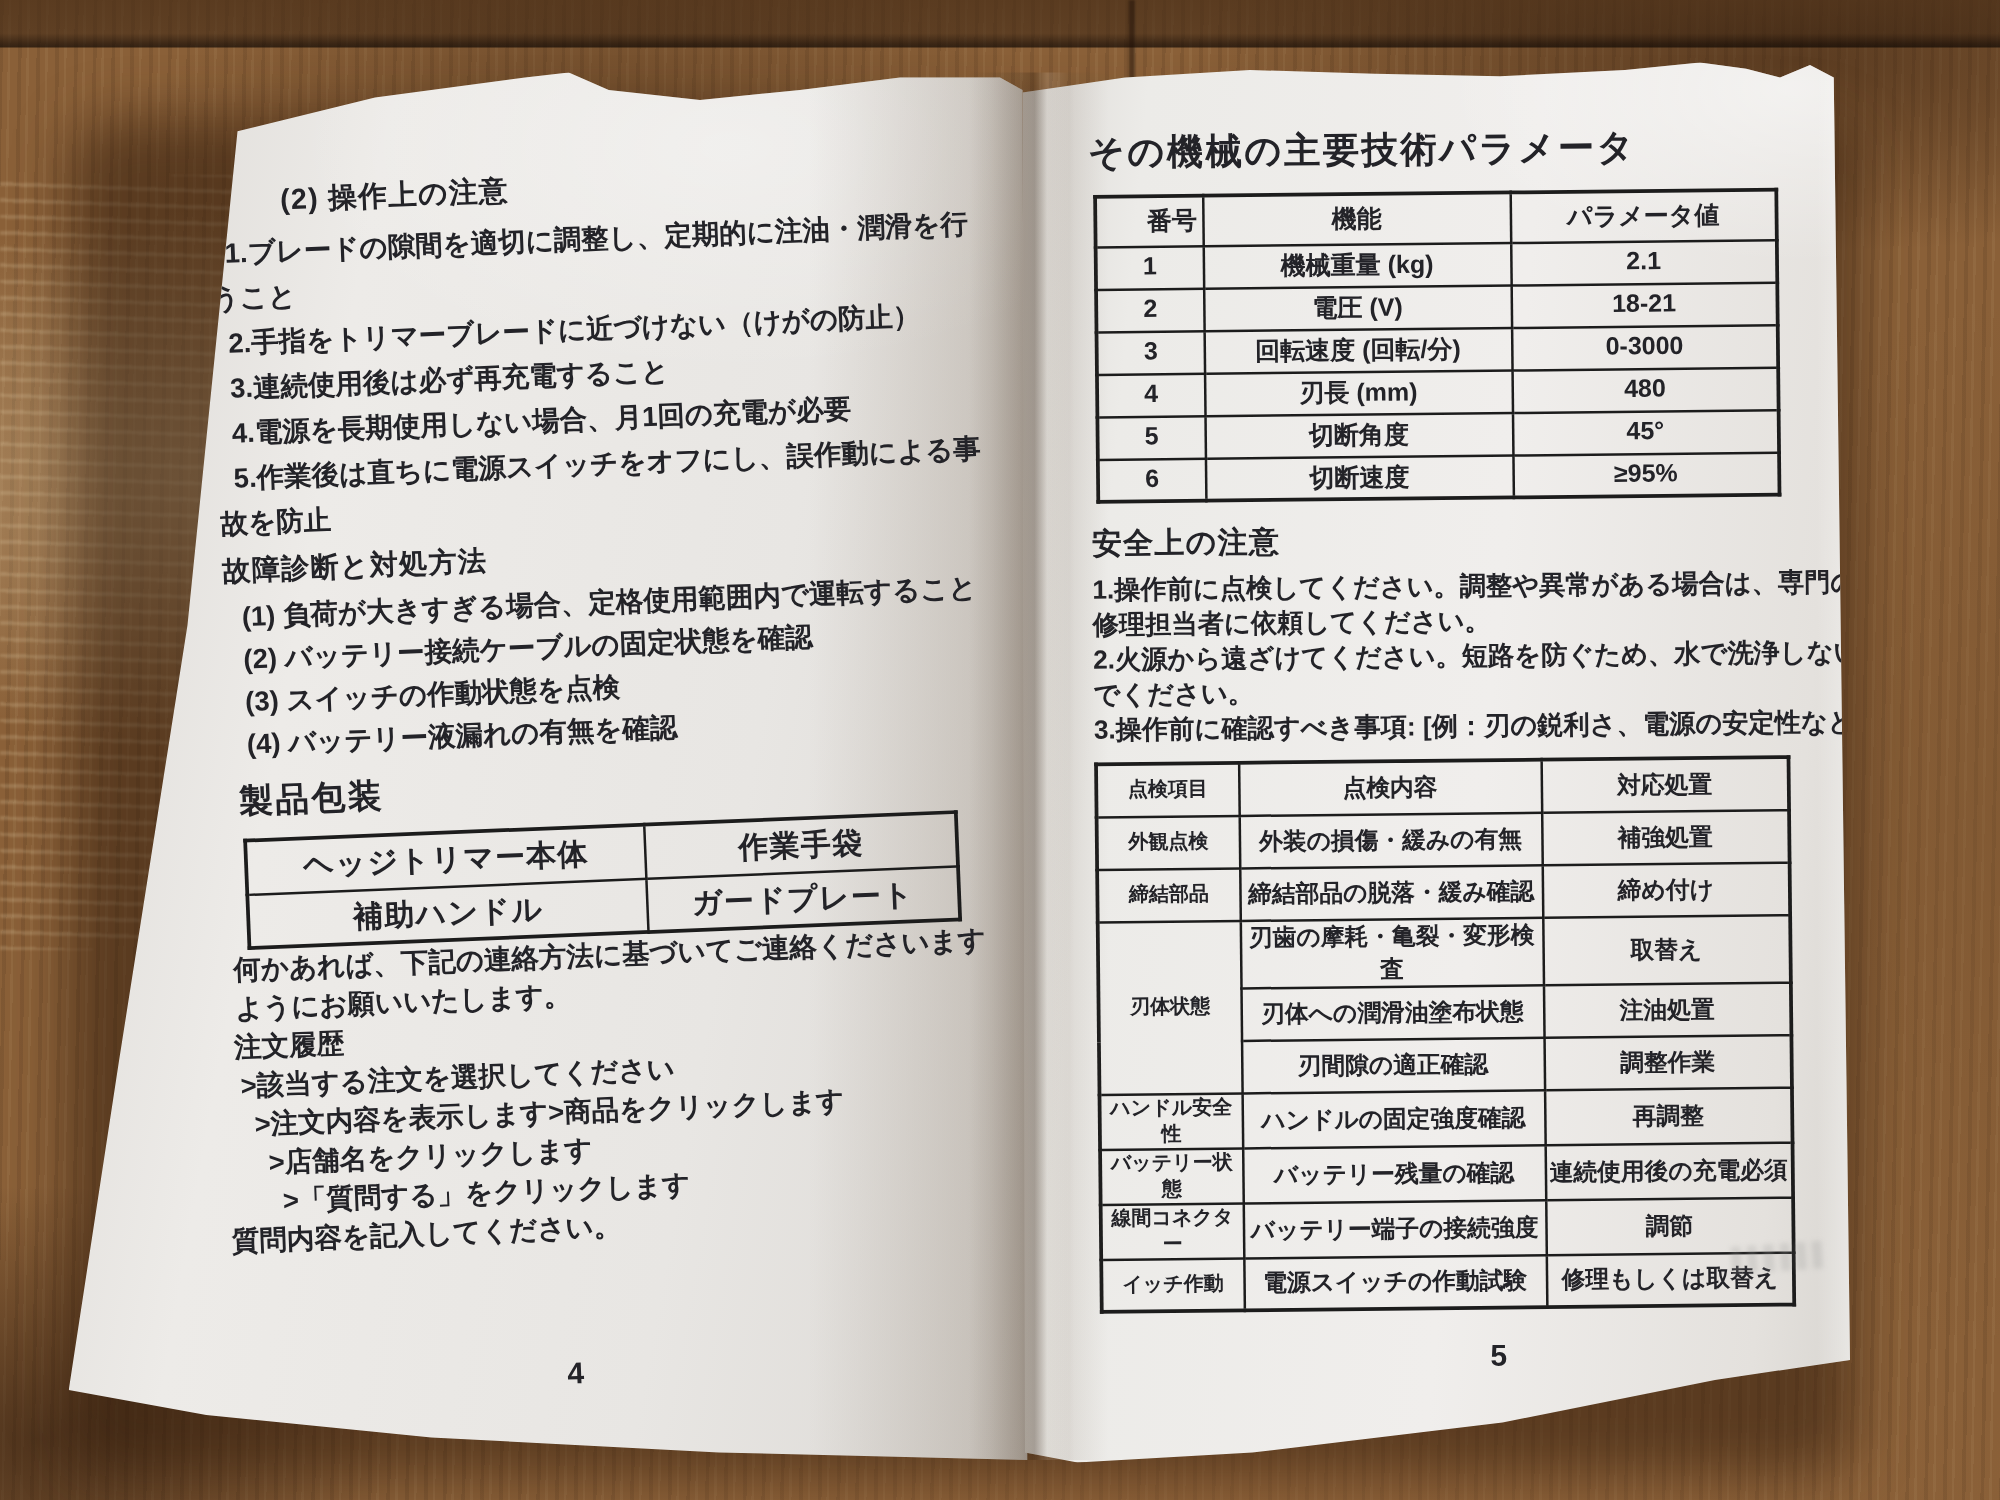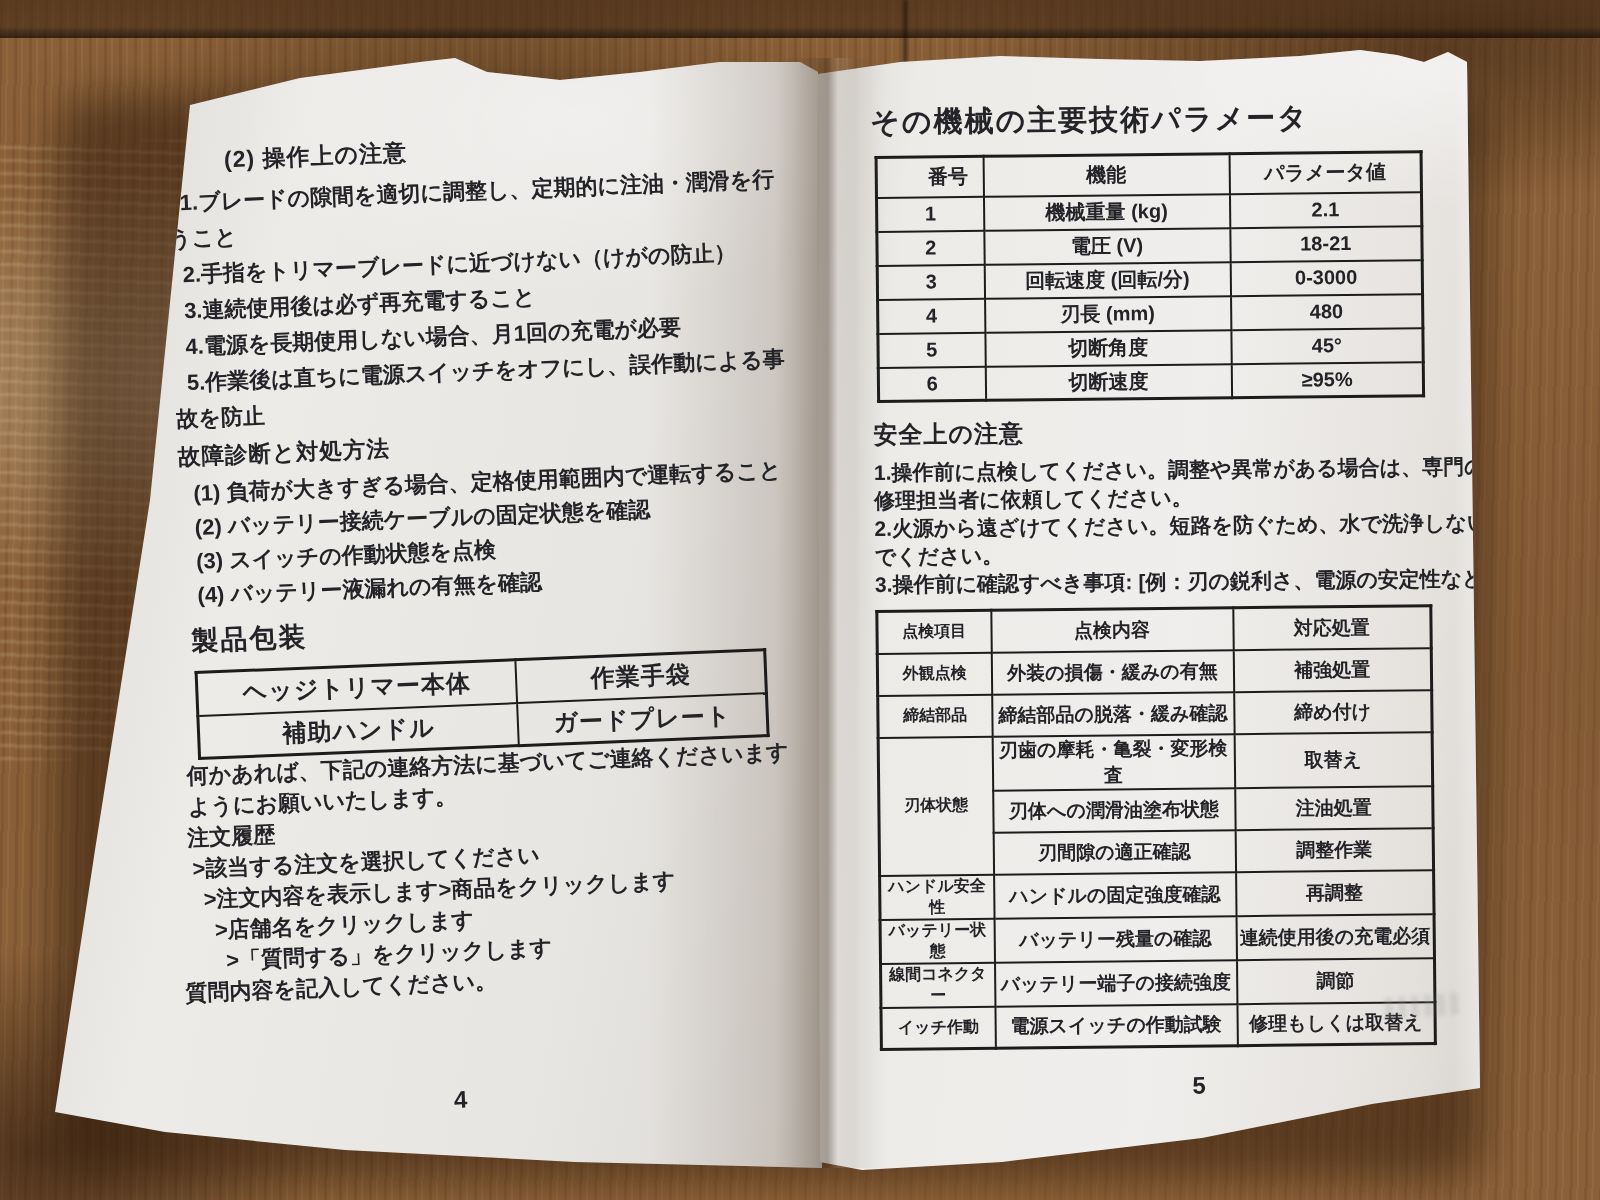--- a/index.html
+++ b/index.html
@@ -81,21 +81,21 @@
   #right-page-num{left:312px;top:972px;}
 
   
   #right-text{position:absolute;left:58px;top:55px;width:615px;
     transform:rotate(-0.6deg);transform-origin:0 0;font-weight:600;}
   .main-title{font-size:29px;font-weight:700;letter-spacing:2px;margin-bottom:13px;}
   #params-table{width:548px;margin-left:4px;border:3px solid var(--line);}
   #params-table th,#params-table td{border:2px solid var(--line);text-align:center;font-weight:600;}
   #params-table th{height:40px;font-size:20px;font-weight:700;}
   #params-table td{height:34px;font-size:20px;}
-  #params-table .c-no{width:107px;padding-left:36px;} #params-table .c-fn{width:246px;}
+  #params-table .c-no{width:86px;padding-left:36px;} #params-table .c-fn{width:246px;}
   .safety-heading{font-size:24px;font-weight:700;letter-spacing:1px;margin:16px 0 8px;}
   .safety p{font-size:21px;line-height:28px;}
   .safety p:nth-child(3){white-space:nowrap;}
   #inspection-table{width:557px;margin-top:11px;border:3px solid var(--line);}
   #inspection-table th,#inspection-table td{border:2px solid var(--line);text-align:center;font-weight:600;}
   #inspection-table th{height:42px;font-size:19px;font-weight:700;}
   #inspection-table td{height:42px;font-size:19px;}
   #inspection-table .c-item{width:114px;font-size:16px;}
   #inspection-table .c-content{width:242px;}
 </style>

